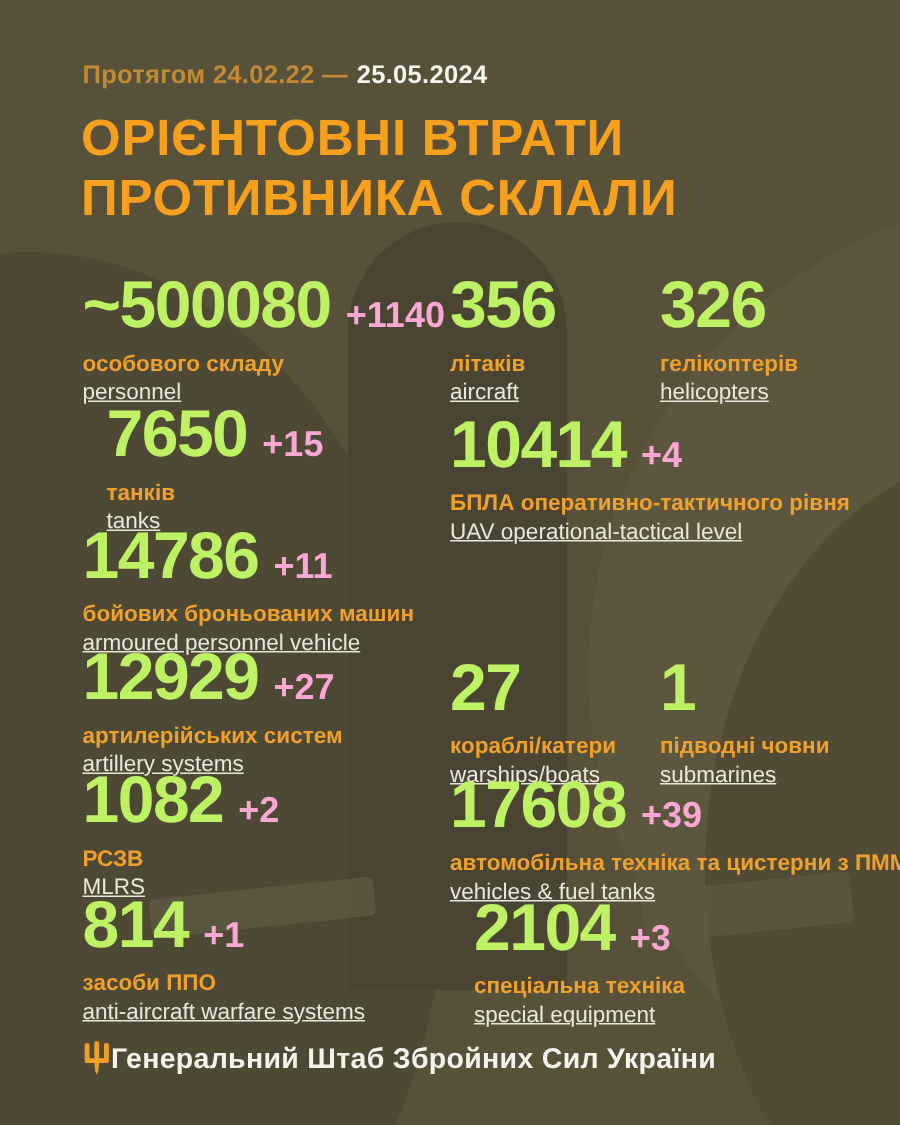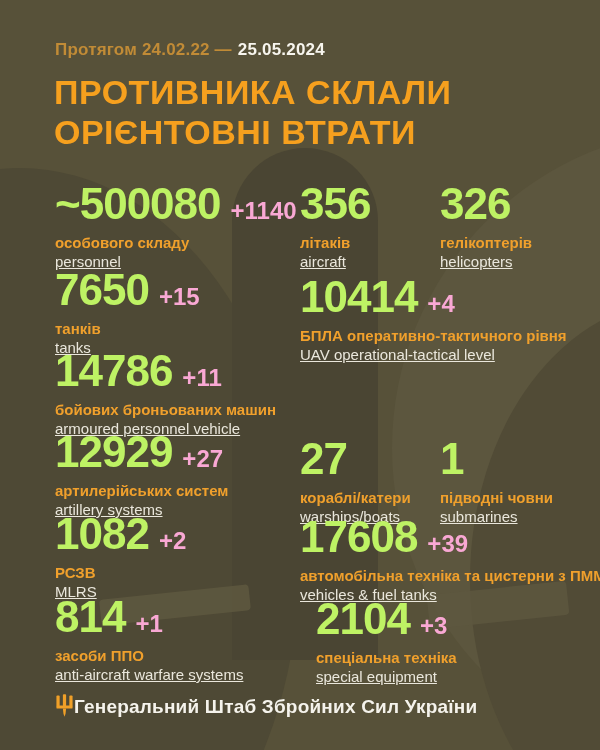--- a/index.html
+++ b/index.html
@@ -51,41 +51,41 @@
   <div class="wm wm-band-a"></div>
   <div class="wm wm-band-b"></div>
 
   <div class="layer">
 
     <div class="period">
       <span class="prefix">Протягом 24.02.22 —</span><span class="date">25.05.2024</span>
     </div>
 
     <div class="title">
+      <div>ОРІЄНТОВНІ ВТРАТИ</div>
       <div>ПРОТИВНИКА СКЛАЛИ</div>
-      <div>ОРІЄНТОВНІ ВТРАТИ</div>
     </div>
 
     <div class="stat" style="left:55px;top:182px;">
       <div class="num-row"><span class="num">~500080</span><span class="delta">+1140</span></div>
       <div class="lbl-ua">особового складу</div>
       <div class="lbl-en">personnel</div>
     </div>
     <div class="stat" style="left:300px;top:182px;">
       <div class="num-row"><span class="num">356</span></div>
       <div class="lbl-ua">літаків</div>
       <div class="lbl-en">aircraft</div>
     </div>
     <div class="stat" style="left:440px;top:182px;">
       <div class="num-row"><span class="num">326</span></div>
       <div class="lbl-ua">гелікоптерів</div>
       <div class="lbl-en">helicopters</div>
     </div>
 
-    <div class="stat" style="left:55px;top:268px;">
+    <div class="stat" style="left:71px;top:268px;">
       <div class="num-row"><span class="num">7650</span><span class="delta">+15</span></div>
       <div class="lbl-ua">танків</div>
       <div class="lbl-en">tanks</div>
     </div>
     <div class="stat" style="left:300px;top:275px;">
       <div class="num-row"><span class="num">10414</span><span class="delta">+4</span></div>
       <div class="lbl-ua">БПЛА оперативно-тактичного рівня</div>
       <div class="lbl-en">UAV operational-tactical level</div>
     </div>
 

